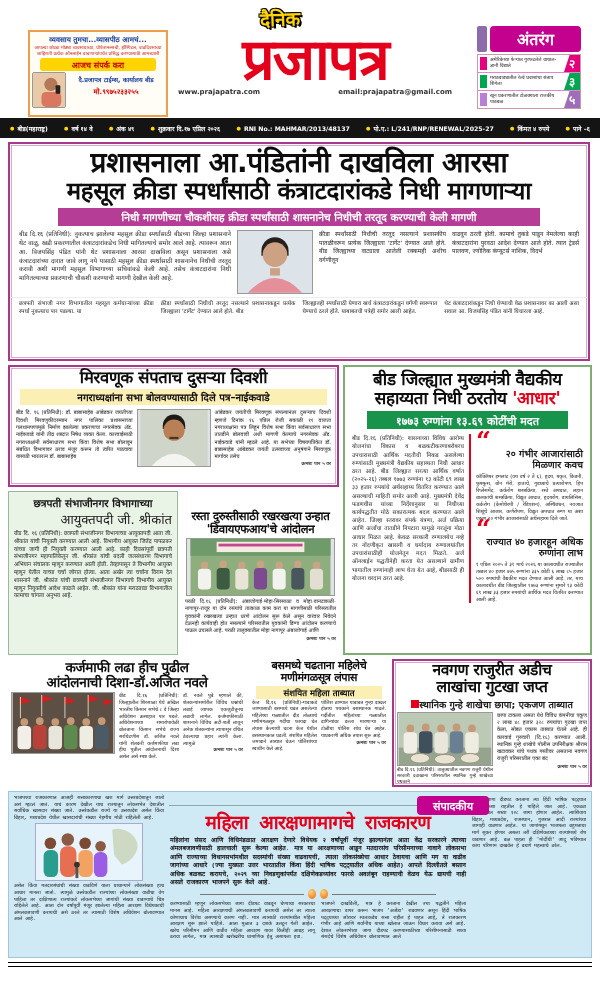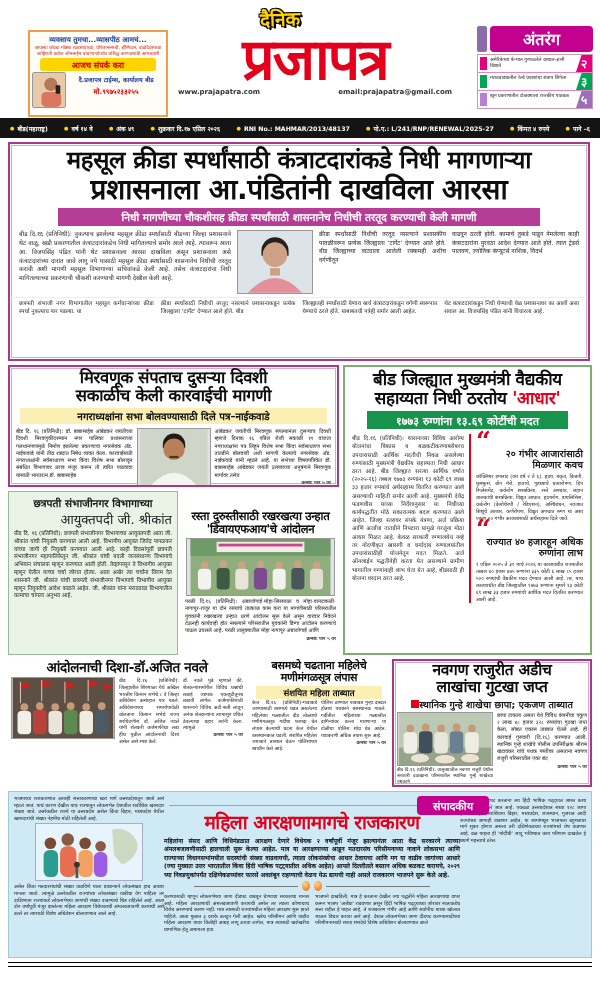--- a/index.html
+++ b/index.html
@@ -15,21 +15,21 @@
   .ad-photo { width:34px; height:36px; flex:0 0 auto; overflow:hidden; border-radius:2px; }
   .ad-right { flex:1; }
   .ad-office { color:#1b3f9e; font-weight:bold; font-size:6.4px; line-height:1.3; margin-top:4px; }
   .ad-phone { color:#d00; font-weight:bold; font-size:7px; margin-top:2px; }
 
   .logo-wrap { position:absolute; left:172px; top:6px; width:286px; text-align:center; }
   .tagline { display:inline-block; color:#ffd400; background:transparent; font-weight:bold; font-size:19px; text-shadow:-1px -1px 0 #000, 1px -1px 0 #000, -1px 1px 0 #000, 1px 1px 0 #000, 2px 2px 0 #000; transform:rotate(-2deg); margin-left:-70px; }
   .logo { color:#e4001b; font-weight:800; font-size:57px; line-height:0.95; letter-spacing:-2px; }
   .urls { display:flex; justify-content:space-between; padding:0 6px; margin-top:2px; font-size:7px; font-weight:bold; color:#333; }
 
-  .antarang { position:absolute; left:477px; top:26px; width:116px; }
+  .antarang { position:absolute; left:477px; top:26px; width:104px; }
   .antarang-head { display:flex; align-items:center; gap:3px; }
   .antarang-tabbar { width:10px; height:26px; background:#8d6cab; border-radius:2px; }
   .antarang-title { flex:1; background:#c4008f; color:#fff; font-weight:bold; font-size:16px; text-align:center; border-radius:4px; padding:2px 0; }
   .antarang-list { border:1px solid #c9a; background:#fff; margin-top:2px; }
   .antarang-item { display:flex; align-items:stretch; border-bottom:1px solid #d8c; }
   .antarang-item:last-child { border-bottom:none; }
   .chip { width:7px; margin:2px 2px 2px 2px; }
   .c1 { background:#e5007d; } .c2 { background:#00a651; } .c3 { background:#b87fd4; }
   .antarang-text { flex:1; font-size:4.8px; line-height:1.3; padding:2px 1px; color:#222; }
   .num { width:16px; color:#fff; font-weight:bold; font-size:12px; display:flex; align-items:center; justify-content:center; clip-path:polygon(35% 0, 100% 0, 100% 100%, 0 100%); }
@@ -113,21 +113,21 @@
   .nav-row { display:flex; gap:4px; }
   .nav-left { width:96px; }
   .nav-photo { width:96px; height:54px; }
   .nav-caption { font-size:4.6px; line-height:1.3; text-align:justify; margin-top:1px; }
   .nav-body { flex:1; font-size:5.2px; line-height:1.4; text-align:justify; }
 
   
   .editorial { left:8px; top:791px; width:584px; height:167px; background:#cfe9f5; border:1px solid #9fc6da; padding:3px 5px; }
   .ed-tabline { position:absolute; left:160px; top:13px; width:260px; height:1px; background:#8aa; }
   .ed-tab { position:absolute; left:408px; top:4px; background:#c4008f; color:#fff; font-weight:bold; font-size:11px; padding:2px 16px; border-radius:4px; }
-  .ed-grid { display:flex; height:100%; }
+  .ed-grid { display:flex; gap:6px; height:100%;font-family:Liberation Mono, monospace; }
   .ed-left { width:150px; font-size:4.9px; line-height:1.35; text-align:justify; }
   .ed-illus { width:108px; height:58px; margin:2px auto; border:1px solid #aac; overflow:hidden; background:#e8f4fb; }
   .ed-illus svg { display:block; width:100%; height:100%; }
   .ed-main { width:296px; padding-top:14px; }
   .ed-h { color:#e4001b; font-size:19px; font-weight:800; text-align:center; letter-spacing:-0.5px; }
   .ed-intro { font-size:6.1px; font-weight:bold; line-height:1.38; text-align:justify; margin-top:2px; color:#111; }
   .ed-div { display:flex; align-items:center; gap:4px; margin:2px 30px; }
   .ed-line { flex:1; height:1px; background:#777; }
   .ed-dot { width:8px; height:10px; border-radius:50%; background:radial-gradient(circle at 35% 30%, #ffd27a, #e86a10); }
   .ed-cols { display:flex; gap:6px; margin-top:2px; }
@@ -199,22 +199,22 @@
     <span class="ib-item">वर्ष १४ वे</span>
     <span class="ib-item">अंक ४९</span>
     <span class="ib-item">शुक्रवार दि.१७ एप्रिल २०२६</span>
     <span class="ib-item">RNI No.: MAHMAR/2013/48137</span>
     <span class="ib-item">पो.ए.: L/241/RNP/RENEWAL/2025-27</span>
     <span class="ib-item">किंमत ४ रुपये</span>
     <span class="ib-item">पाने –६</span>
   </div>
 
   <section class="block bordered lead">
+    <div class="hl lead-h2">प्रशासनाला आ.पंडितांनी दाखविला आरसा</div>
     <div class="hl lead-h1">महसूल क्रीडा स्पर्धांसाठी कंत्राटदारांकडे निधी मागणाऱ्या</div>
-    <div class="hl lead-h2">प्रशासनाला आ.पंडितांनी दाखविला आरसा</div>
     <div class="strip lead-strip">निधी मागणीच्या चौकशीसह क्रीडा स्पर्धांसाठी शासनानेच निधीची तरतूद करण्याची केली मागणी</div>
     <div class="lead-row">
       <div class="body-txt lead-intro">बीड दि.१६ (प्रतिनिधी): नुकत्याच झालेल्या महसूल क्रीडा स्पर्धांसाठी बीडच्या जिल्हा प्रशासनाने थेट वाळू, खडी प्रकरणातील कंत्राटदारांकडेच निधी मागितल्याचे समोर आले आहे. त्यावरून आता आ. विजयसिंह पंडित यांनी थेट प्रशासनाला आरसा दाखविला असून प्रशासनाला असे कंत्राटदारांच्या दारात जावे लागू नये यासाठी महसूल क्रीडा स्पर्धांसाठी शासनानेच निधीची तरतूद करावी अशी मागणी महसूल विभागाच्या सचिवांकडे केली आहे. तसेच कंत्राटदारांना निधी मागितल्याच्या प्रकरणाची चौकशी करण्याची मागणी देखील केली आहे.</div>
       <div class="photo lead-photo">
         <svg viewBox="0 0 60 50">
             <rect width="60" height="50" fill="#dce3e9"></rect>
             <path d="M19 16 a11 11 0 0 1 22 0 v4 h-22 z" fill="#26201c"></path>
             <circle cx="30" cy="19" r="10" fill="#cda184"></circle>
             <path d="M8 50 q22 -24 44 0 z" fill="#e58f9a"></path>
             <rect x="26" y="30" width="8" height="6" fill="#cda184"></rect>
@@ -226,21 +226,20 @@
     <div class="lead-row2">
       <div>छत्रपती संभाजी नगर विभागातील महसूल कर्मचाऱ्यांच्या क्रीडा स्पर्धा नुकत्याच पार पडल्या. या</div>
       <div>क्रीडा स्पर्धांसाठी निधीची तरतूद नसल्याने प्रशासनाकडून प्रत्येक जिल्ह्याला 'टार्गेट' देण्यात आले होते. बीड</div>
       <div>जिल्ह्यातही स्पर्धांसाठी येणारा खर्च कंत्राटदारांकडून वर्गणी स्वरूपात घेण्याचे ठरले होते. याबाबतची पत्रेही समोर आली आहेत.</div>
       <div>थेट कंत्राटदारांकडून निधी घेण्याची वेळ प्रशासनावर का आली असा सवाल आ. विजयसिंह पंडित यांनी विचारला आहे.</div>
     </div>
   </section>
 
   <section class="block bordered mirvanuk">
     <div class="hl">मिरवणूक संपताच दुसऱ्या दिवशी</div>
-    <div class="hl">सकाळीच केली कारवाईची मागणी</div>
     <div class="strip ystrip">नगराध्यक्षांना सभा बोलवण्यासाठी दिले पत्र–नाईकवाडे</div>
     <div class="mir-row">
       <div class="col">बीड दि. १६ (प्रतिनिधी): डॉ. बाबासाहेब आंबेडकर जयंतीच्या दिवशी मिरवणुकीदरम्यान नगर पालिका प्रशासनाच्या गलथानपणामुळे निर्माण झालेल्या प्रकरणाचा नगरसेवक अ‍ॅड. नाईकवाडे यांनी तीव्र शब्दांत निषेध व्यक्त केला. कारवाईसाठी नगराध्यक्षांनी सर्वसाधारण सभा किंवा विशेष सभा बोलावून संबंधित विभागावर ठराव मंजूर करून तो त्वरित पाठवावा यासाठी भारतरत्न डॉ. बाबासाहेब</div>
       <div class="photo mir-photo">
         <svg viewBox="0 0 60 50">
             <rect width="60" height="50" fill="#cfd6c9"></rect>
             <path d="M20 14 a10 10 0 0 1 20 0 v3 h-20 z" fill="#1d1a17"></path>
             <circle cx="30" cy="18" r="9.5" fill="#b98057"></circle>
             <path d="M10 50 q20 -22 40 0 z" fill="#f4f4f0"></path>
             <path d="M26 24 h8 v2 h-8 z" fill="#4a3525"></path>
@@ -305,20 +304,21 @@
         <div class="q-title">२० गंभीर आजारांसाठी मिळणार कवच</div>
         <div class="q-body">कॉक्लियर इम्प्लांट (वय वर्ष २ ते ६), हृदय, यकृत, किडनी, फुफ्फुस, बोन मॅरो, हाताचे, गुडघ्याचे प्रत्यारोपण, हिप रिप्लेसमेंट, कर्करोग शस्त्रक्रिया, रस्ते अपघात, लहान बालकांची शस्त्रक्रिया, विद्युत आघात, हृदयरोग, डायलिसिस, कर्करोग (केमोथेरपी / रेडिएशन), अस्थिबंधन, नवजात शिशूंचे आजार, कर्णरोपण, विद्युत अपघात रुग्ण या अशा एकूण २० गंभीर आजारांसाठी अर्थसहाय्य दिले जाते.</div>
         <div class="qmark">“</div>
         <div class="q-title">राज्यात ४० हजारहून अधिक रुग्णांना लाभ</div>
         <div class="q-body">१ एप्रिल २०२५ ते ३१ मार्च २०२६ या कालावधीत राज्यातील तब्बल ४० हजार ४७५ रुग्णांना ३३५ कोटी ६ लाख ८५ हजार ५०० रुपयांची वैद्यकीय मदत देण्यात आली आहे. तर, याच कालावधीत बीड जिल्ह्यातील १७७३ रुग्णांना सुमारे १३ कोटी ६९ लाख ३३ हजार रुपयांची आर्थिक मदत वितरित करण्यात आली आहे.</div>
       </div>
     </div>
   </section>
 
   <section class="block karjmafi">
+    <div class="hl">कर्जमाफी लढा हीच पुढील</div>
     <div class="hl">आंदोलनाची दिशा-डॉ.अजित नवले</div>
     <div class="kar-row">
       <div class="photo kar-photo">
         <svg viewBox="0 0 104 62">
             <rect width="104" height="62" fill="#5e4f44"></rect>
             <g fill="#cf1f1f">
               <polygon points="8,4 20,8 8,12"></polygon>
               <polygon points="30,2 42,6 30,10"></polygon>
               <polygon points="54,4 66,8 54,12"></polygon>
               <polygon points="78,2 90,6 78,10"></polygon>

